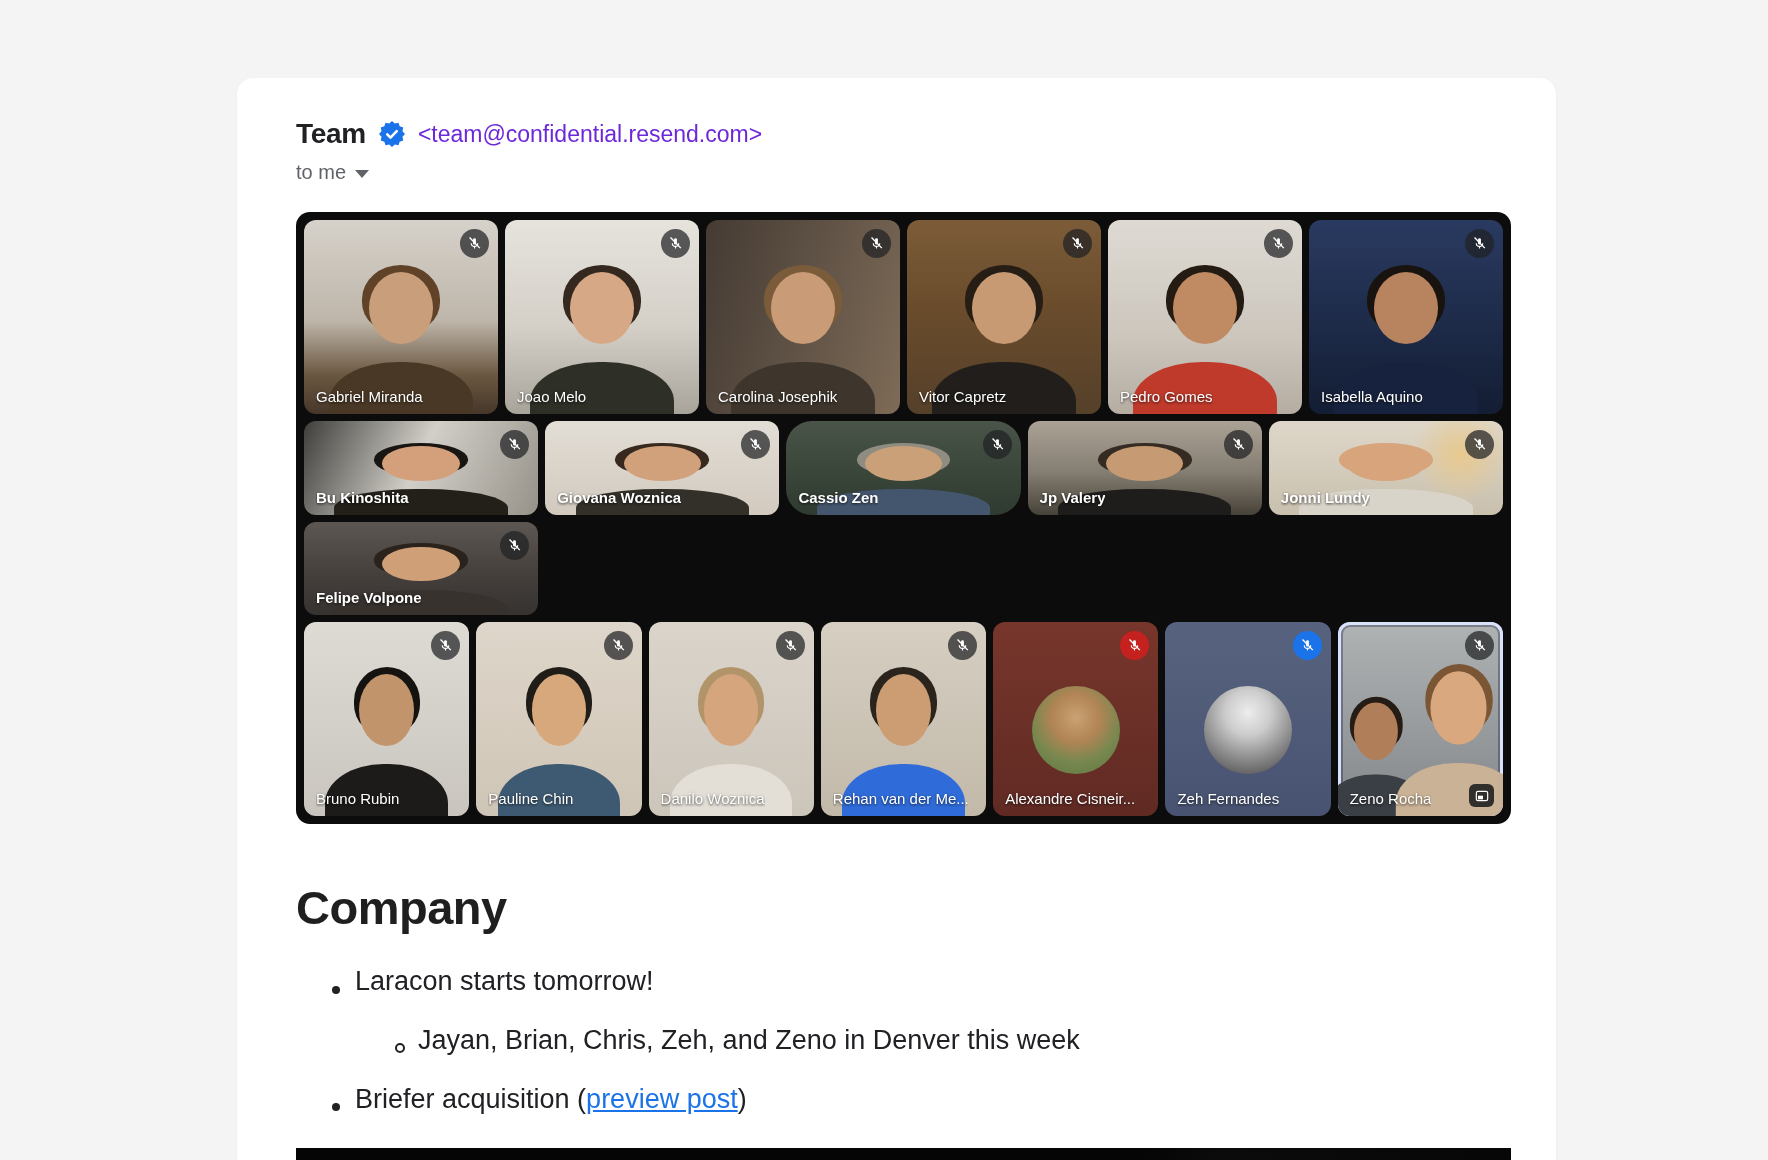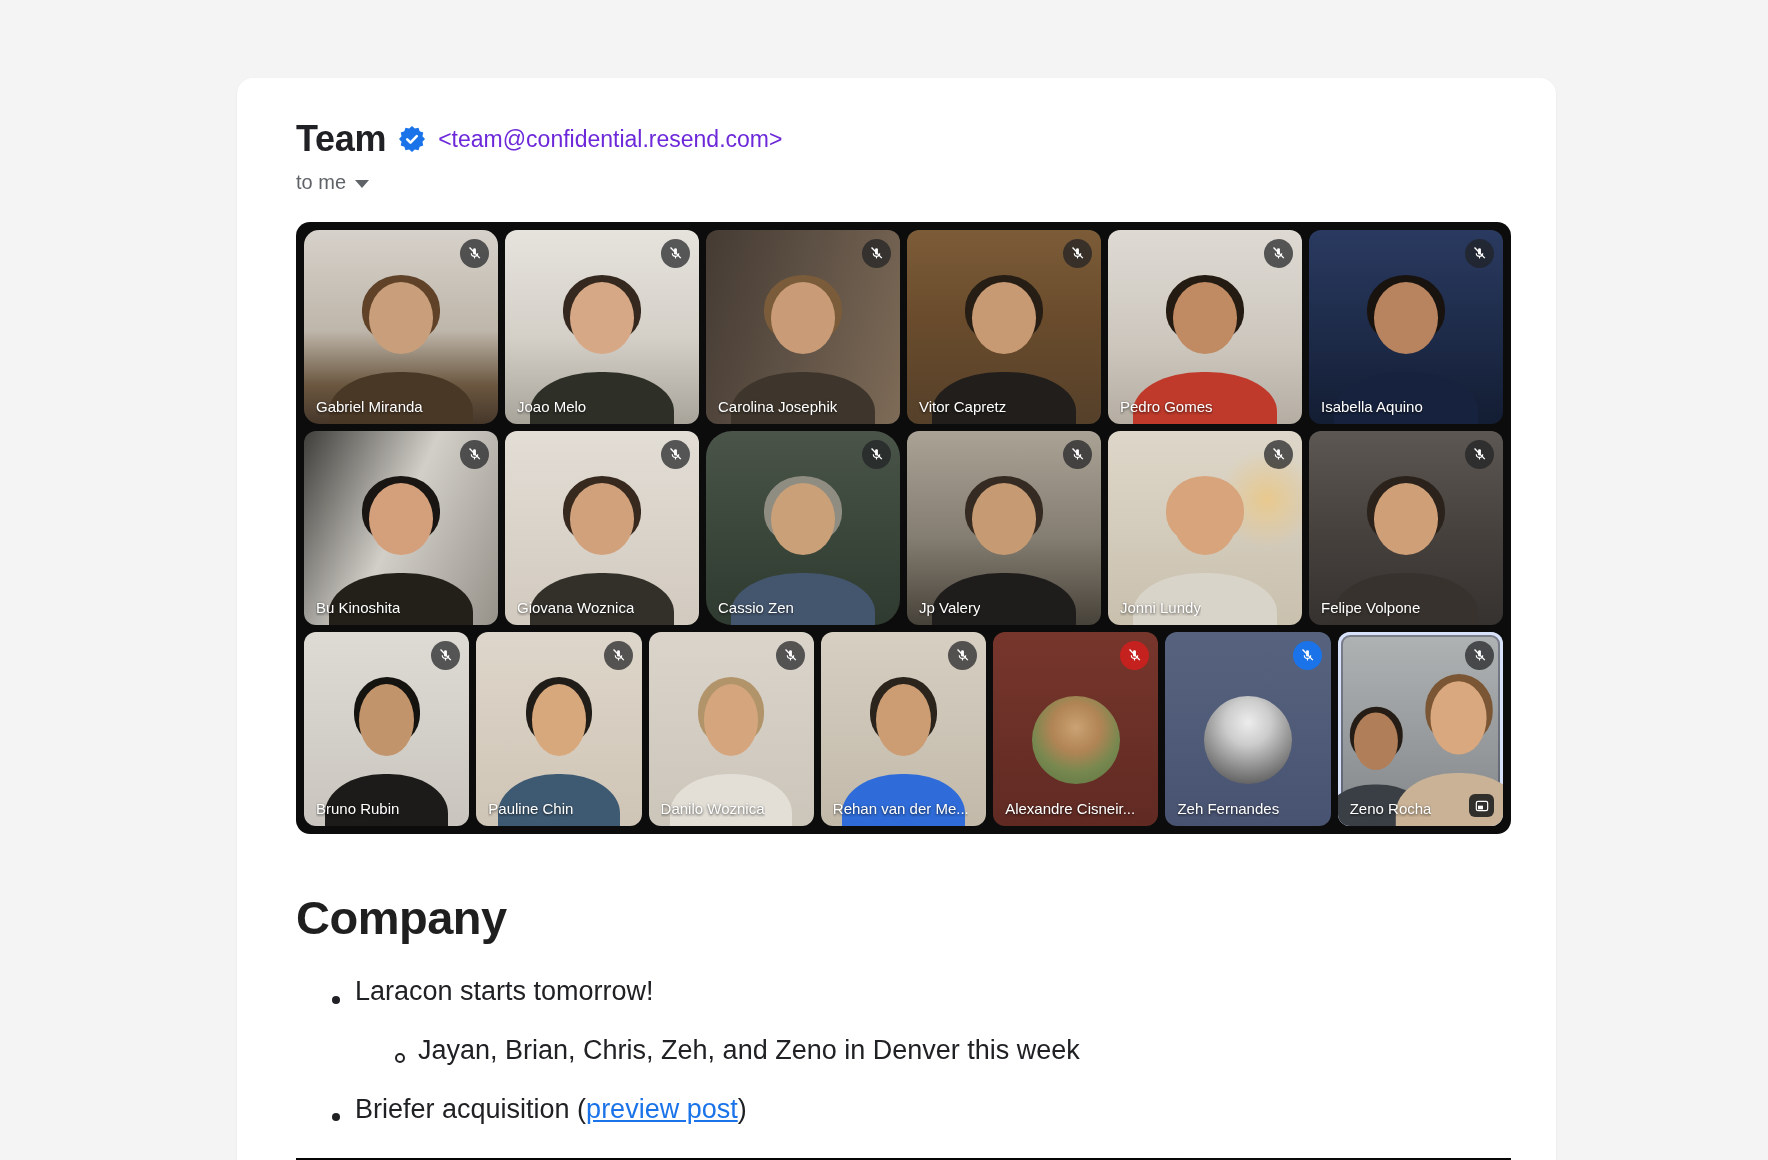--- a/index.html
+++ b/index.html
@@ -10,21 +10,21 @@
     -webkit-font-smoothing:antialiased;
   }
   .card{
     position:absolute;left:237px;top:78px;width:1319px;height:1200px;
     background:#ffffff;border-radius:16px;
     box-shadow:0 1px 3px rgba(0,0,0,0.05);
     padding:40px 45px 0 59px;box-sizing:border-box;
   }
   
   .hdr-line1{display:flex;align-items:center;gap:13px;}
-  .sender-name{font-size:36px;font-weight:700;color:#202124;letter-spacing:-0.3px;}
+  .sender-name{font-size:28px;font-weight:700;color:#202124;letter-spacing:-0.3px;}
   .verified{width:26px;height:26px;display:inline-block;flex:0 0 auto;}
   .sender-email{font-size:23px;color:#6d28d9;}
   .hdr-line2{display:flex;align-items:center;gap:9px;margin-top:11px;cursor:pointer;width:max-content;}
   .to-me{font-size:20px;color:#5f6368;}
   .caret{width:0;height:0;border-left:7px solid transparent;border-right:7px solid transparent;border-top:8px solid #5f6368;margin-top:3px;}
   
   .meet{
     margin-top:28px;width:1215px;height:612px;background:#0c0c0c;border-radius:14px;
     padding:8px;box-sizing:border-box;display:flex;flex-direction:column;gap:7px;
   }
@@ -83,21 +83,21 @@
       <span class="sender-email">&lt;team@confidential.resend.com&gt;</span>
     </div>
     <div class="hdr-line2">
       <span class="to-me">to me</span>
       <span class="caret"></span>
     </div>
   </div>
 
   <div class="meet" id="meet">
       <div class="meet-row" style="grid-template-columns: repeat(6, 1fr);">
-        <div class="tile" style="background: linear-gradient(rgb(214, 209, 202) 0%, rgb(190, 182, 170) 52%, rgb(107, 87, 64) 80%, rgb(70, 55, 42) 100%); border-radius: 15px;">
+        <div class="tile" style="background: linear-gradient(rgb(214, 209, 202) 0%, rgb(190, 182, 170) 52%, rgb(107, 87, 64) 80%, rgb(70, 55, 42) 100%);">
           <div class="person">
             <div class="hair" style="background: rgb(95, 66, 40);"></div>
             <div class="head" style="background: rgb(201, 158, 122);"></div>
             <div class="torso" style="background: rgb(74, 56, 38);"></div>
           </div>
           <div class="mute">
             <svg viewBox="0 0 24 24" width="17" height="17">
               <rect x="10" y="4.5" width="4" height="9" rx="2" fill="#fff"></rect>
               <path d="M7.5 11.5a4.5 4.5 0 0 0 9 0" stroke="#fff" stroke-width="1.6" fill="none"></path>
               <line x1="12" y1="16" x2="12" y2="19" stroke="#fff" stroke-width="1.6"></line>
@@ -180,21 +180,21 @@
             <svg viewBox="0 0 24 24" width="17" height="17">
               <rect x="10" y="4.5" width="4" height="9" rx="2" fill="#fff"></rect>
               <path d="M7.5 11.5a4.5 4.5 0 0 0 9 0" stroke="#fff" stroke-width="1.6" fill="none"></path>
               <line x1="12" y1="16" x2="12" y2="19" stroke="#fff" stroke-width="1.6"></line>
               <line x1="5" y1="3.5" x2="19.5" y2="18.5" stroke="#fff" stroke-width="1.9"></line>
             </svg>
           </div>
           <div class="tile-name">Isabella Aquino</div>
         </div>
       </div>
-      <div class="meet-row" style="grid-template-columns: repeat(6, 1fr);">
+      <div class="meet-row" style="grid-template-columns: repeat(5, 1fr); font-weight: bold;">
         <div class="tile" style="background: linear-gradient(115deg, rgb(63, 62, 59) 0%, rgb(210, 207, 200) 48%, rgb(150, 146, 138) 100%);">
           <div class="person">
             <div class="hair" style="background: rgb(24, 21, 18);"></div>
             <div class="head" style="background: rgb(212, 160, 124);"></div>
             <div class="torso" style="background: rgb(35, 32, 25);"></div>
           </div>
           <div class="mute">
             <svg viewBox="0 0 24 24" width="17" height="17">
               <rect x="10" y="4.5" width="4" height="9" rx="2" fill="#fff"></rect>
               <path d="M7.5 11.5a4.5 4.5 0 0 0 9 0" stroke="#fff" stroke-width="1.6" fill="none"></path>

